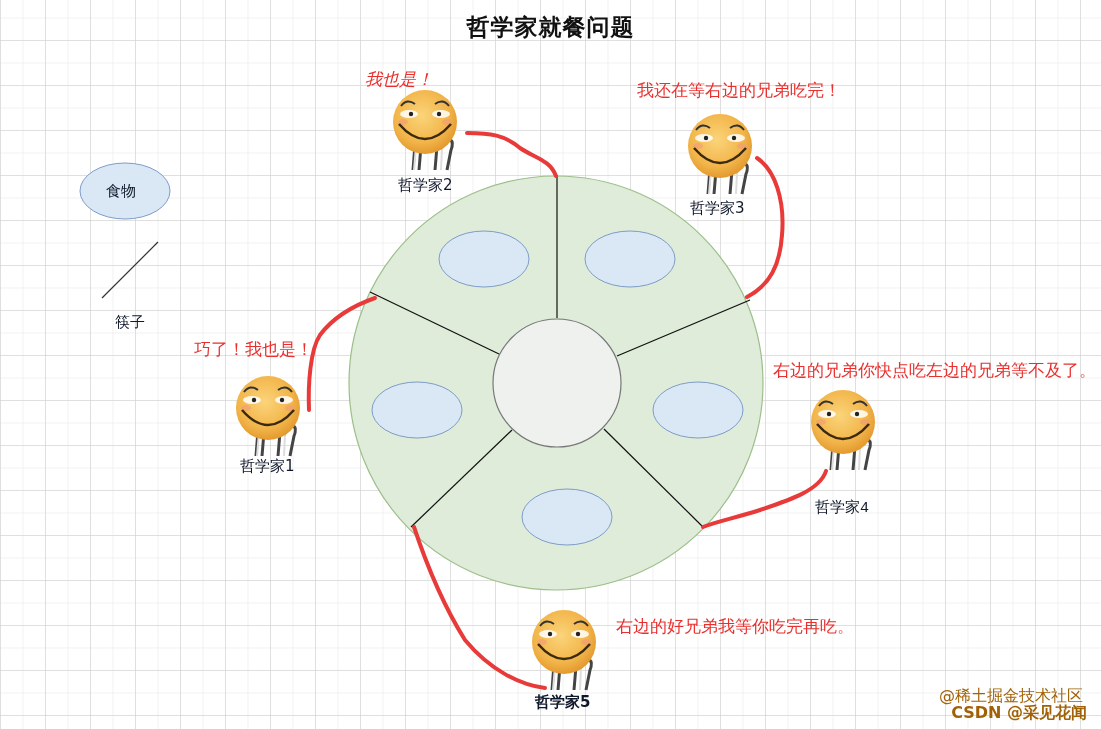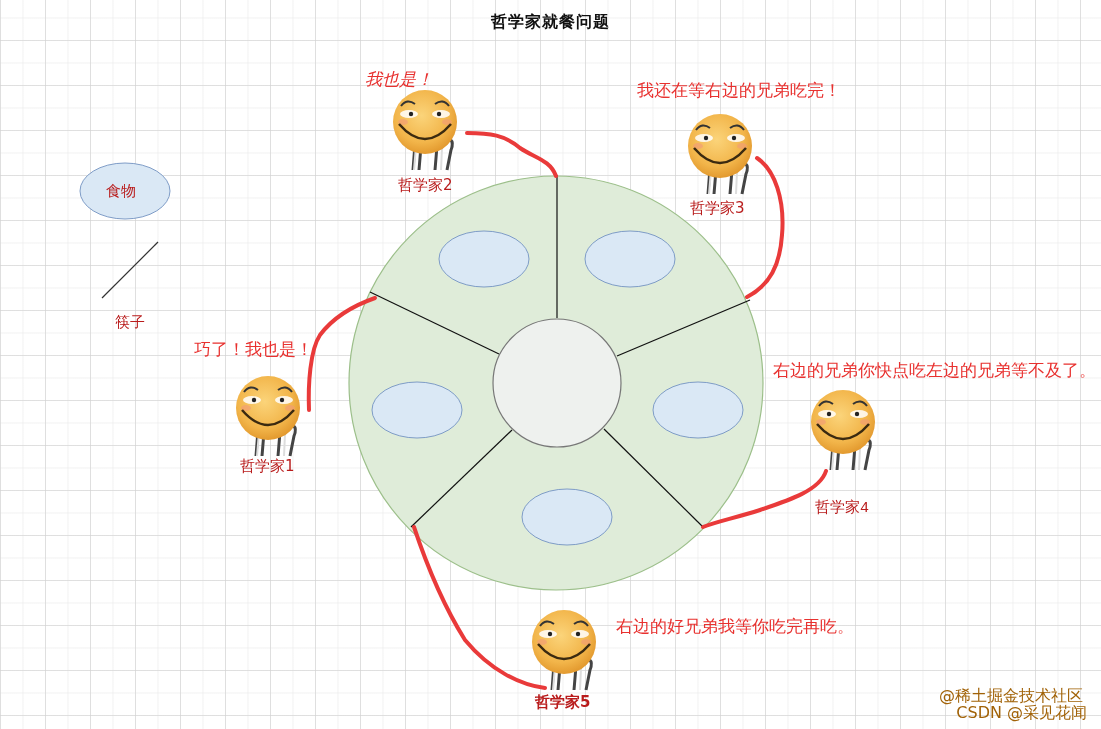--- a/index.html
+++ b/index.html
@@ -11,26 +11,26 @@
       linear-gradient(to bottom, rgba(208,208,208,0.55) 1px, transparent 1px),
       linear-gradient(to right, rgba(236,236,236,0.7) 1px, transparent 1px),
       linear-gradient(to bottom, rgba(236,236,236,0.7) 1px, transparent 1px);
     background-size: 45px 45px, 45px 45px, 22.5px 22.5px, 22.5px 22.5px;
     background-position: 0 -5px, 0 -5px, 0 -5px, 0 -5px;
     font-family: "Liberation Sans", "DejaVu Sans", sans-serif;
   }
   .abs { position: absolute; }
   .title {
     left: 0; width: 1101px; top: 12px; text-align: center;
-    font-size: 16px; font-weight: bold; color: #111;
+    font-size: 23px; font-weight: bold; color: #111;
     font-family: "DejaVu Sans", sans-serif; letter-spacing: 1px;
   }
   svg.stage { position: absolute; left: 0; top: 0; }
   .label {
-    font-size: 15px; color: #b91c1c; font-family: "DejaVu Sans", sans-serif;
+    font-size: 15px; color: #0f172a; font-family: "DejaVu Sans", sans-serif;
     white-space: nowrap;
   }
   .speech {
     font-size: 17px; color: #e8312f; font-family: "DejaVu Serif", serif;
     white-space: nowrap; line-height: 20px;
   }
   .speech.wrap { white-space: normal; width: 325px; }
   .watermark {
     right: 14px; font-size: 16px; color: #a16207; white-space: nowrap;
     font-family: "DejaVu Sans", sans-serif;
@@ -113,13 +113,13 @@
 <div class="abs label" style="left:815px; top:498px;font-family:Liberation Mono, monospace;">哲学家4</div>
 <div class="abs label" style="left:535px; top:693px;font-weight:bold;">哲学家5</div>
 
 <div class="abs speech" style="left:194px; top:339px;">巧了！我也是！</div>
 <div class="abs speech" style="left:365px; top:69px;font-style:italic;">我也是！</div>
 <div class="abs speech" style="left:637px; top:80px;">我还在等右边的兄弟吃完！</div>
 <div class="abs speech wrap" style="left:773px; top:351px;margin-top:9px;">右边的兄弟你快点吃左边的兄弟等不及了。</div>
 <div class="abs speech" style="left:616px; top:616px;">右边的好兄弟我等你吃完再吃。</div>
 
 <div class="abs watermark" style="top:686px; right:18px;">@稀土掘金技术社区</div>
-<div class="abs watermark" style="top:703px; right:14px;">CSDN @采见花闻</div>
+<div class="abs watermark" style="top:703px; right:14px;font-weight:bold;">CSDN @采见花闻</div>
 
 </body></html>

